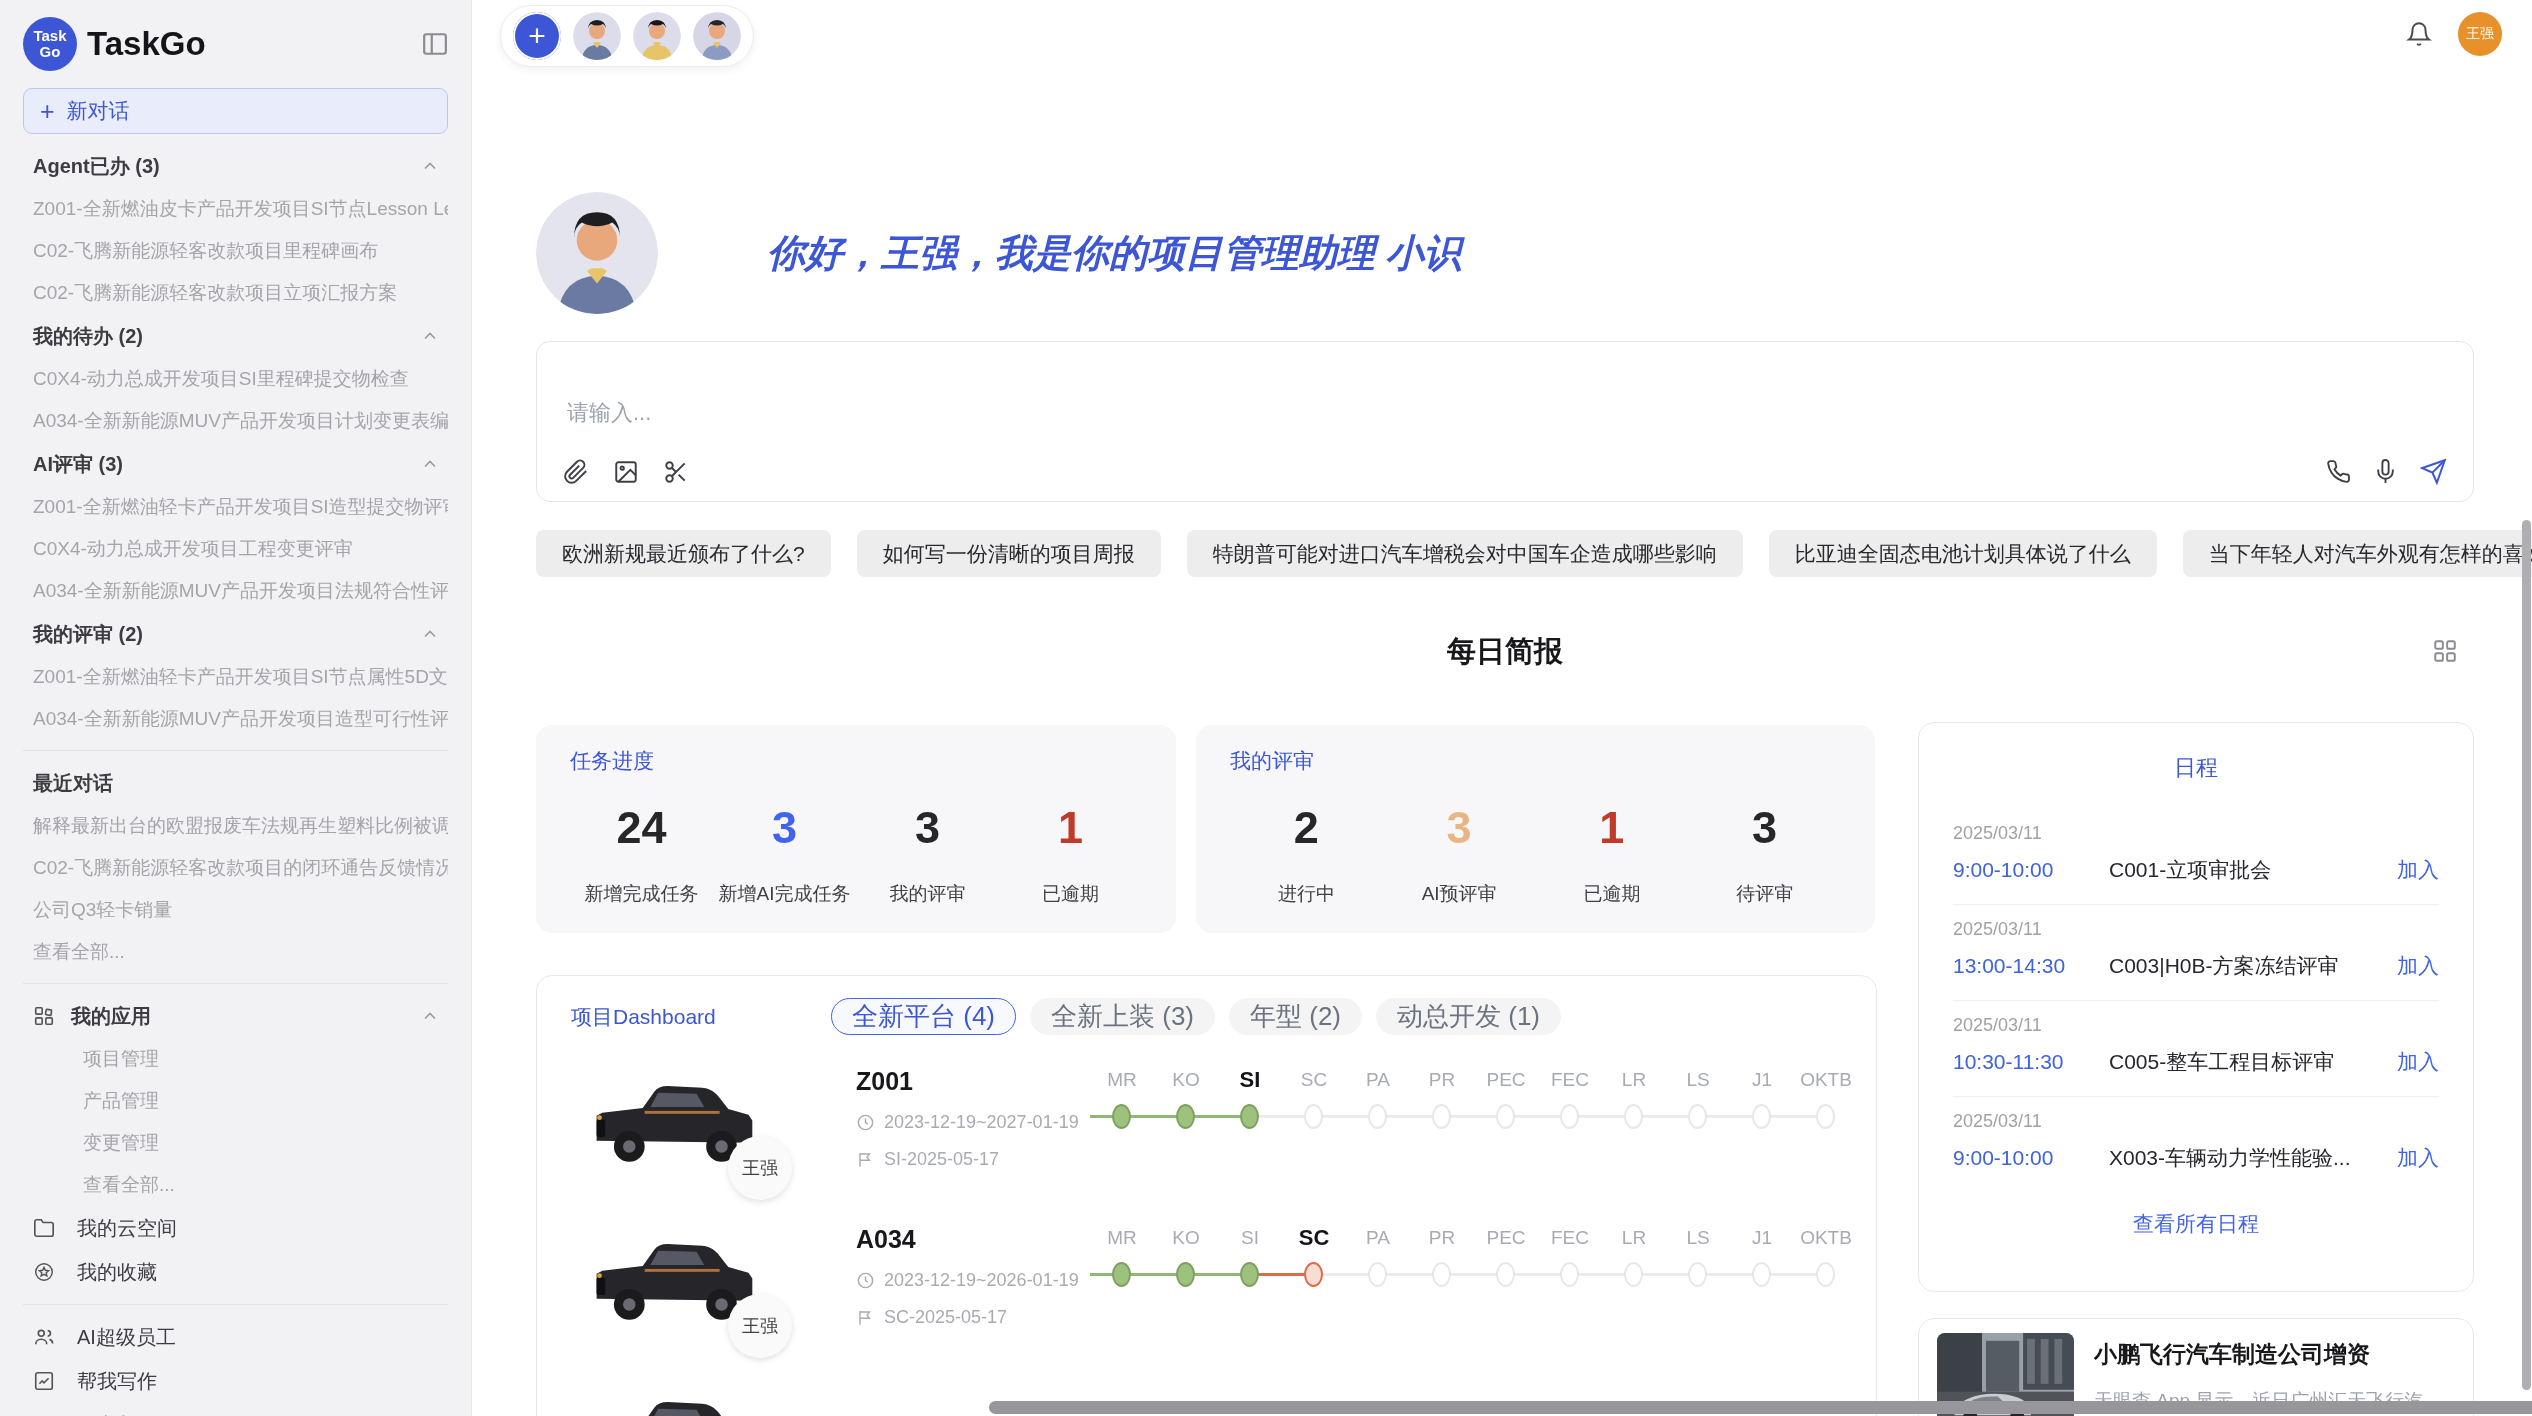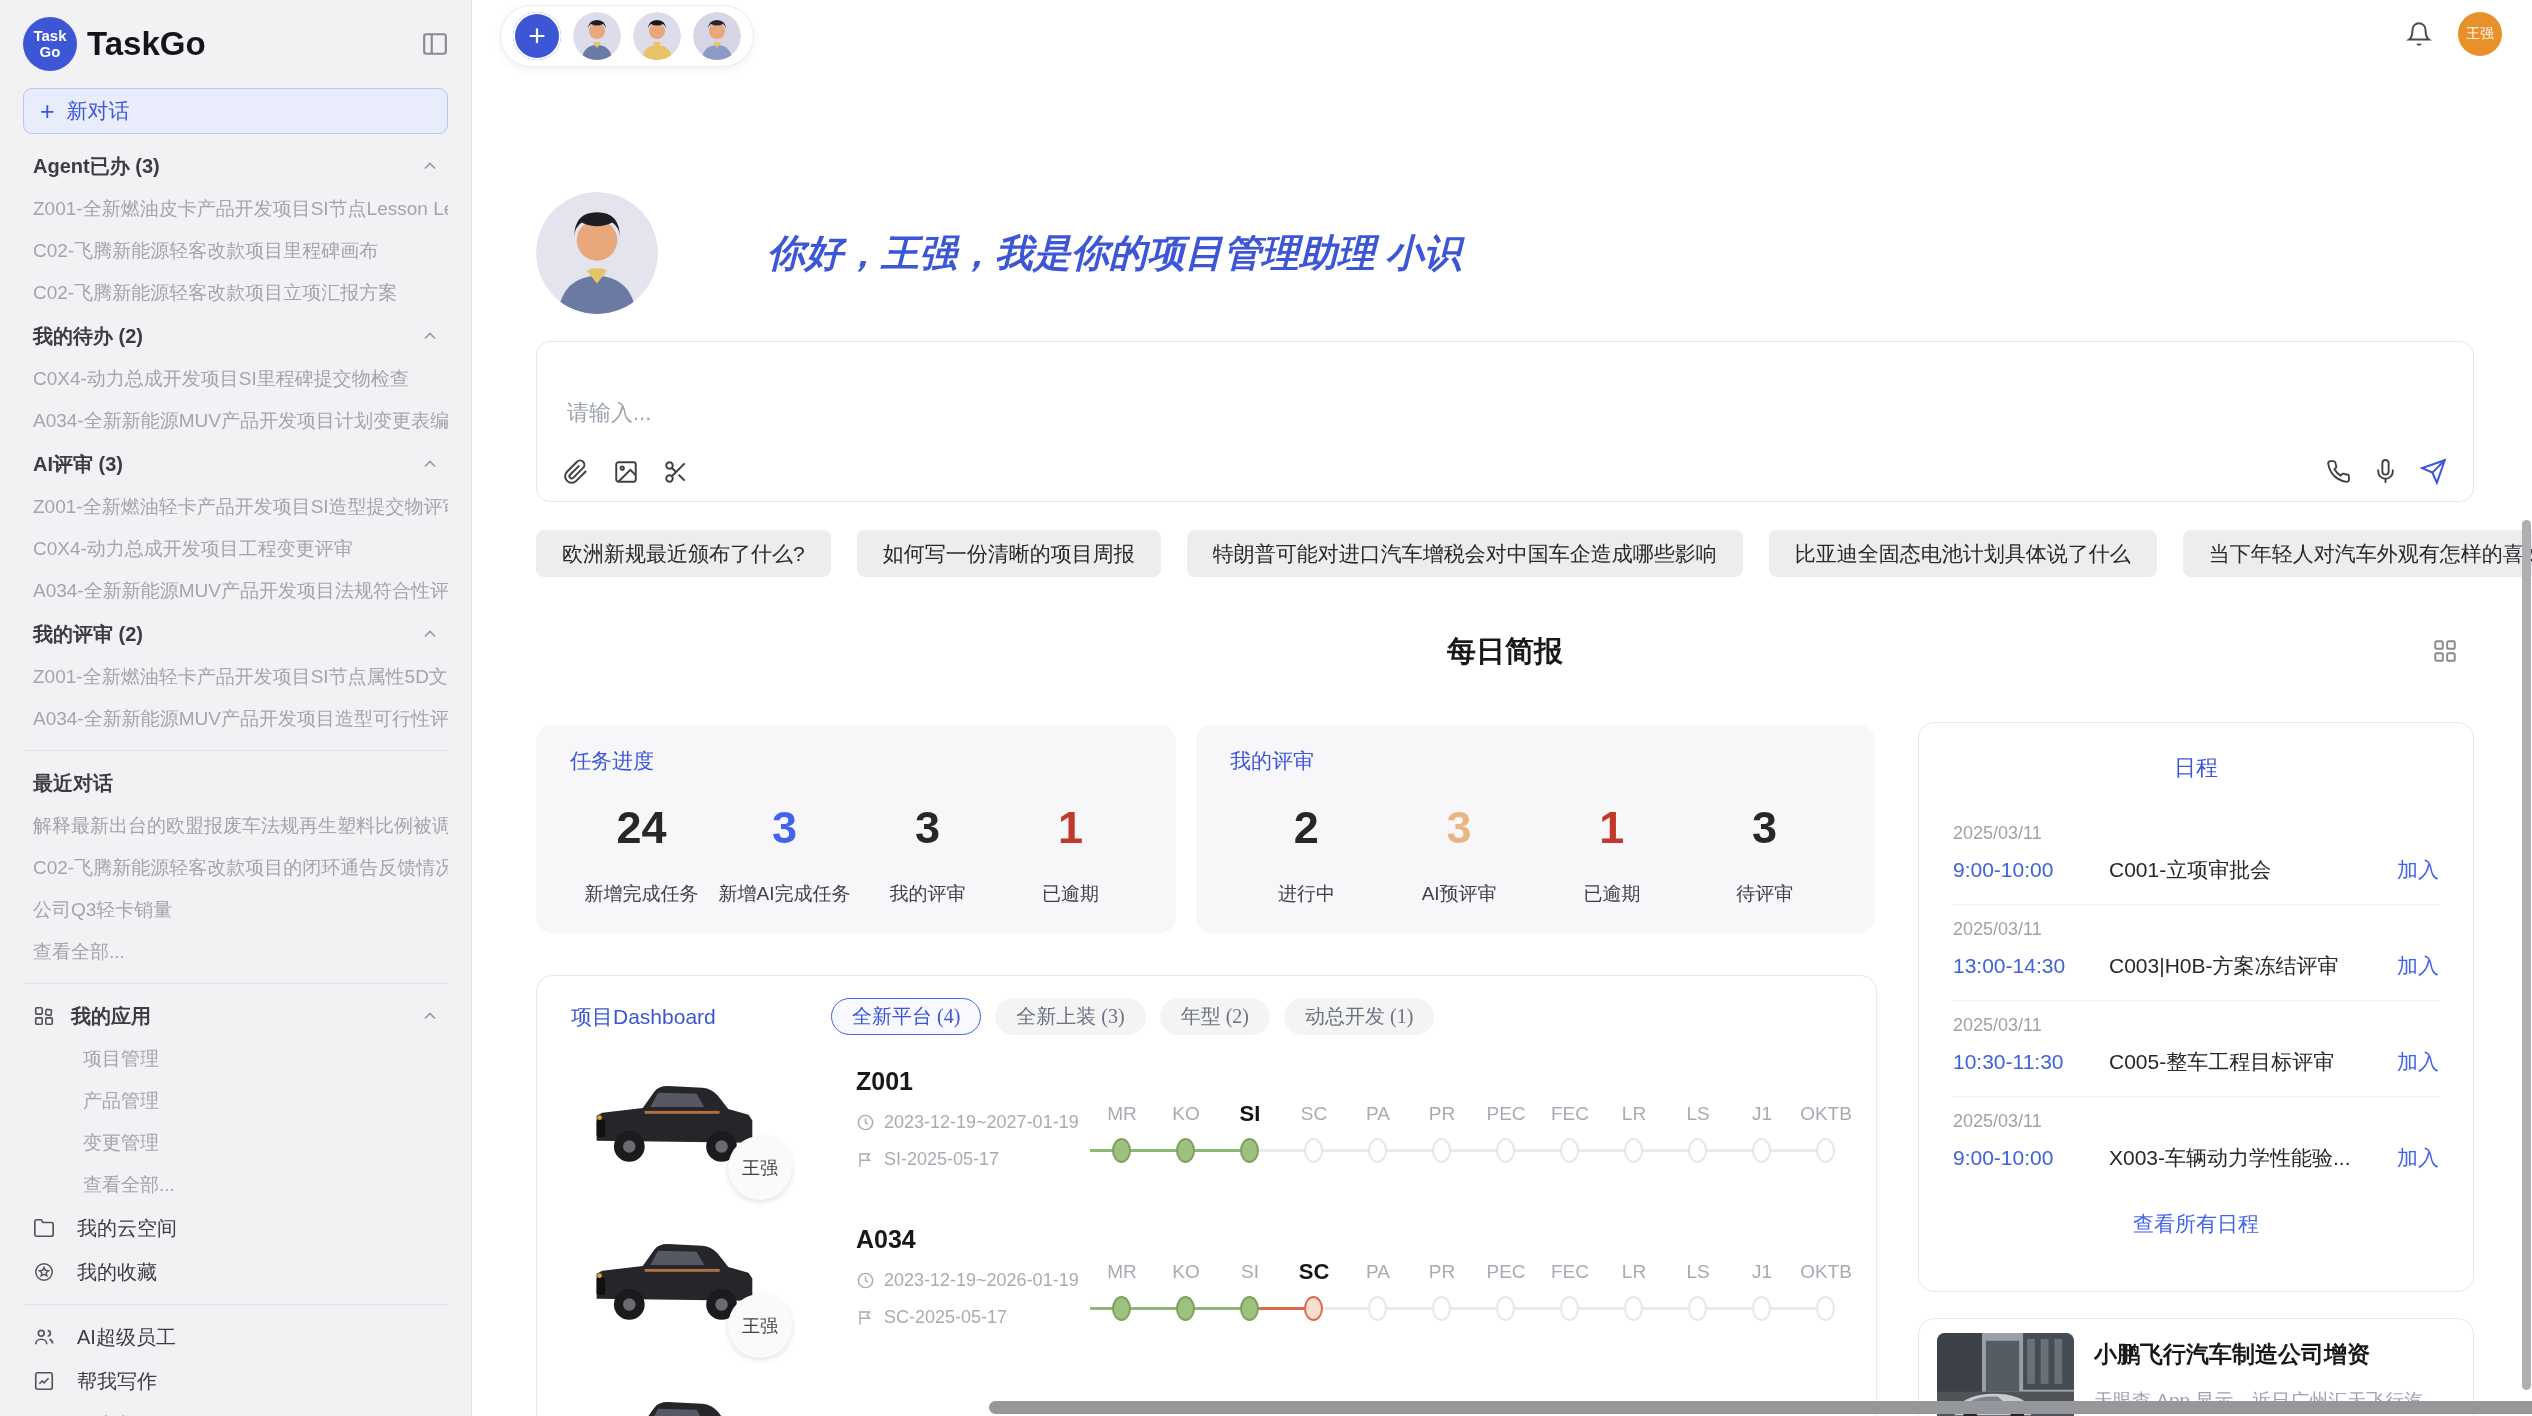--- a/index.html
+++ b/index.html
@@ -83,33 +83,33 @@
   .stat-item { flex:1; text-align:center; }
   .stat-value { font-size:45px; font-weight:700; line-height:70px; }
   .stat-label { font-size:19px; color:#3f3f46; margin-top:18px; }
 
   .dash-card { margin-top:42px; width:1341px; height:530px; background:#fff;
     border:1px solid #e9e9ed; border-radius:16px; padding:22px 34px; overflow:hidden; }
   .dash-header { display:flex; align-items:center; }
   .dash-title { font-size:21px; color:#3c56d6; width:260px; }
   .dash-tabs { display:flex; gap:14px; }
   .dash-tab { height:37px; border-radius:19px; display:flex; align-items:center; padding:0 20px;
-    font-size:20px; color:#6b7280; background:#f4f4f5; border:1px solid #f4f4f5; cursor:pointer;font-family:Liberation Serif, serif; }
+    font-size:26px; color:#6b7280; background:#f4f4f5; border:1px solid #f4f4f5; cursor:pointer; }
   .dash-tab.active { background:#f7f9ff; border:1px solid #4263eb; color:#3c56d6; }
   .proj-row { display:flex; margin-top:26px; height:132px; position:relative; }
   .proj-truck { position:relative; width:173px; height:121px; border-radius:8px; overflow:visible; flex:none; margin-left:16px; }
   .owner-badge { position:absolute; right:-32px; bottom:-18px; width:64px; height:64px; border-radius:50%;
     background:#fafafa; box-shadow:0 2px 6px rgba(0,0,0,.12); display:flex; align-items:center;
     justify-content:center; font-size:18px; color:#3f3f46; }
   .proj-info { margin-left:96px; width:230px; flex:none; padding-top:6px; }
   .proj-code { font-size:25px; font-weight:700; color:#18181b; }
   .proj-meta { display:flex; align-items:center; gap:9px; margin-top:16px; color:#a8abb2; font-size:18px; }
   .timeline { display:flex; margin-left:4px; padding-top:2px; }
   .ms-col { width:64px; text-align:center; }
-  .ms-label { font-size:19px; color:#a8abb2; height:34px; line-height:34px;margin-top:34px; }
+  .ms-label { font-size:19px; color:#a8abb2; height:34px; line-height:34px; }
   .ms-label.current { color:#141418; font-weight:700; font-size:22px; }
   .ms-node-wrap { position:relative; height:40px; }
   .ms-line { position:absolute; top:18px; height:3px; width:50%; }
   .ms-line.l { left:0; } .ms-line.r { right:0; }
   .ms-node { position:absolute; left:50%; top:7px; width:19px; height:25px; margin-left:-10px;
     border-radius:50%; background:#fff; border:2px solid #e7e7ea; }
   .ms-node.done { background:#9cc27e; border-color:#7ea05f; }
   .ms-node.overdue { background:#f6ded2; border-color:#dd6a4a; }
 
   .sched-card { width:556px; height:570px; background:#fff; border:1px solid #e9e9ed;

